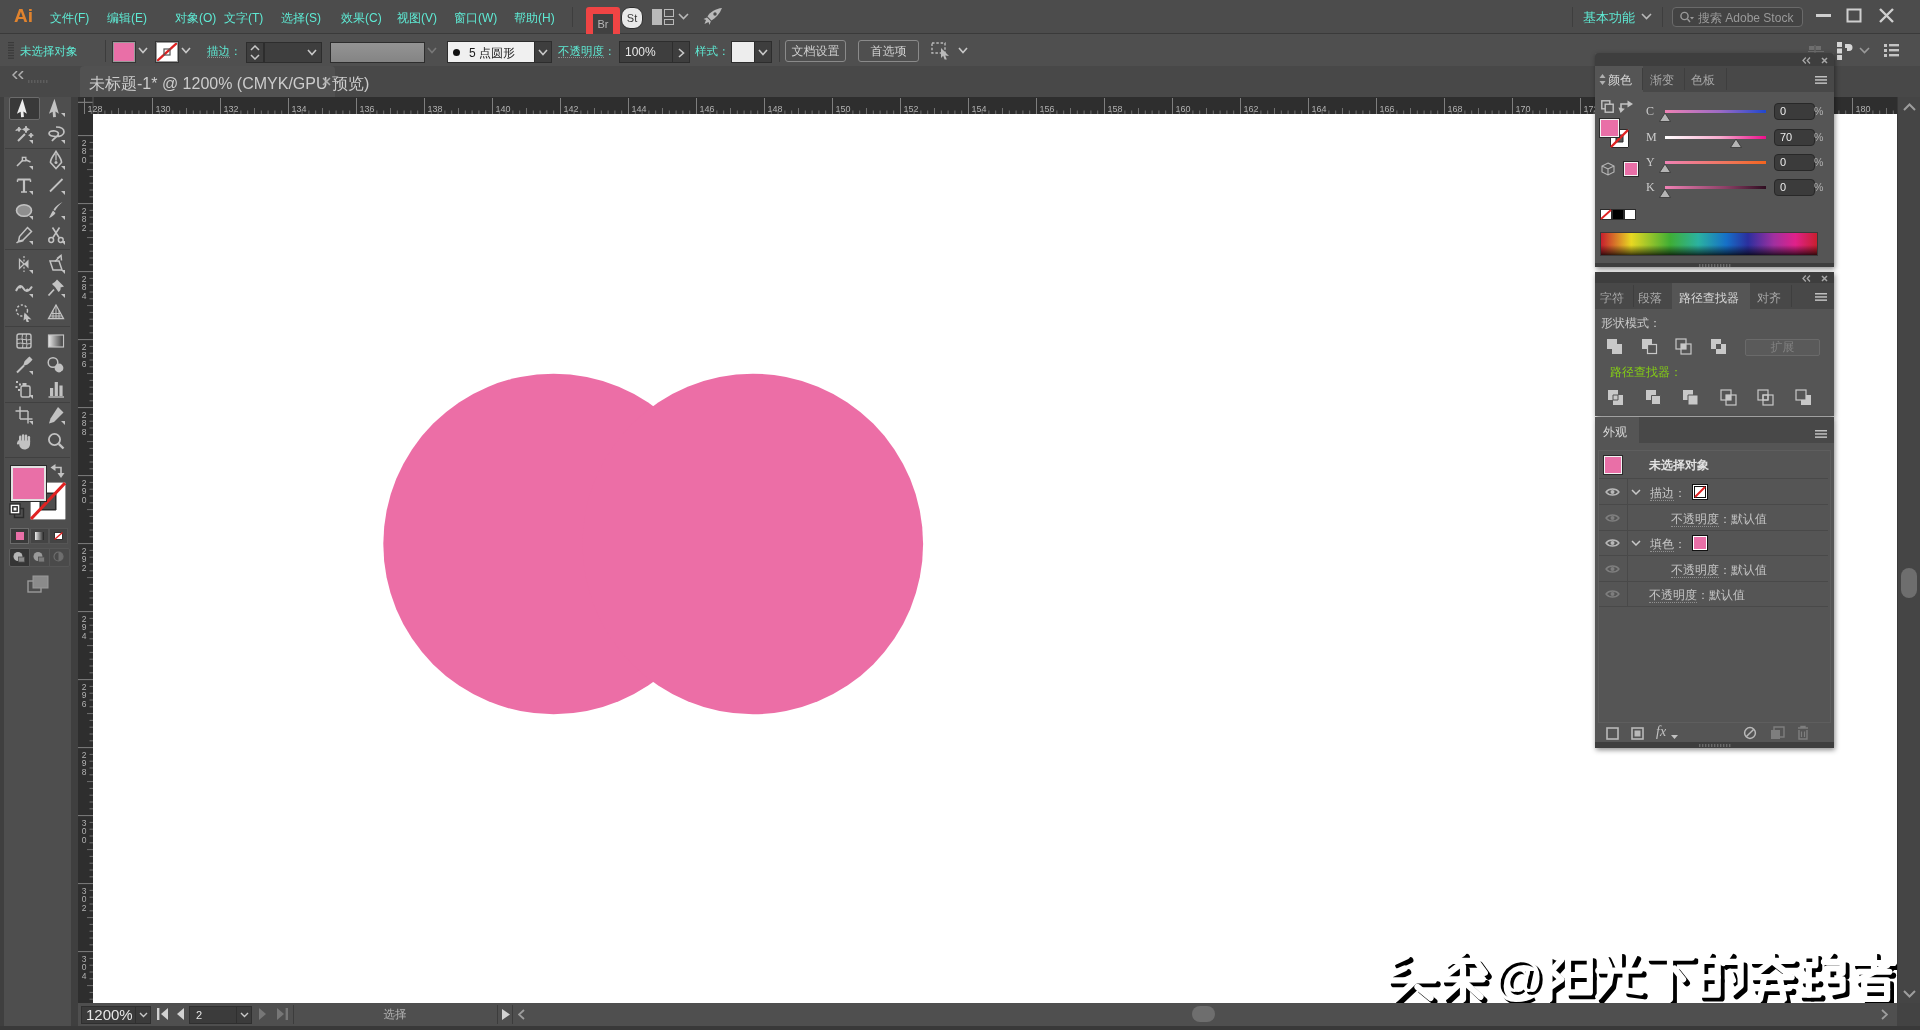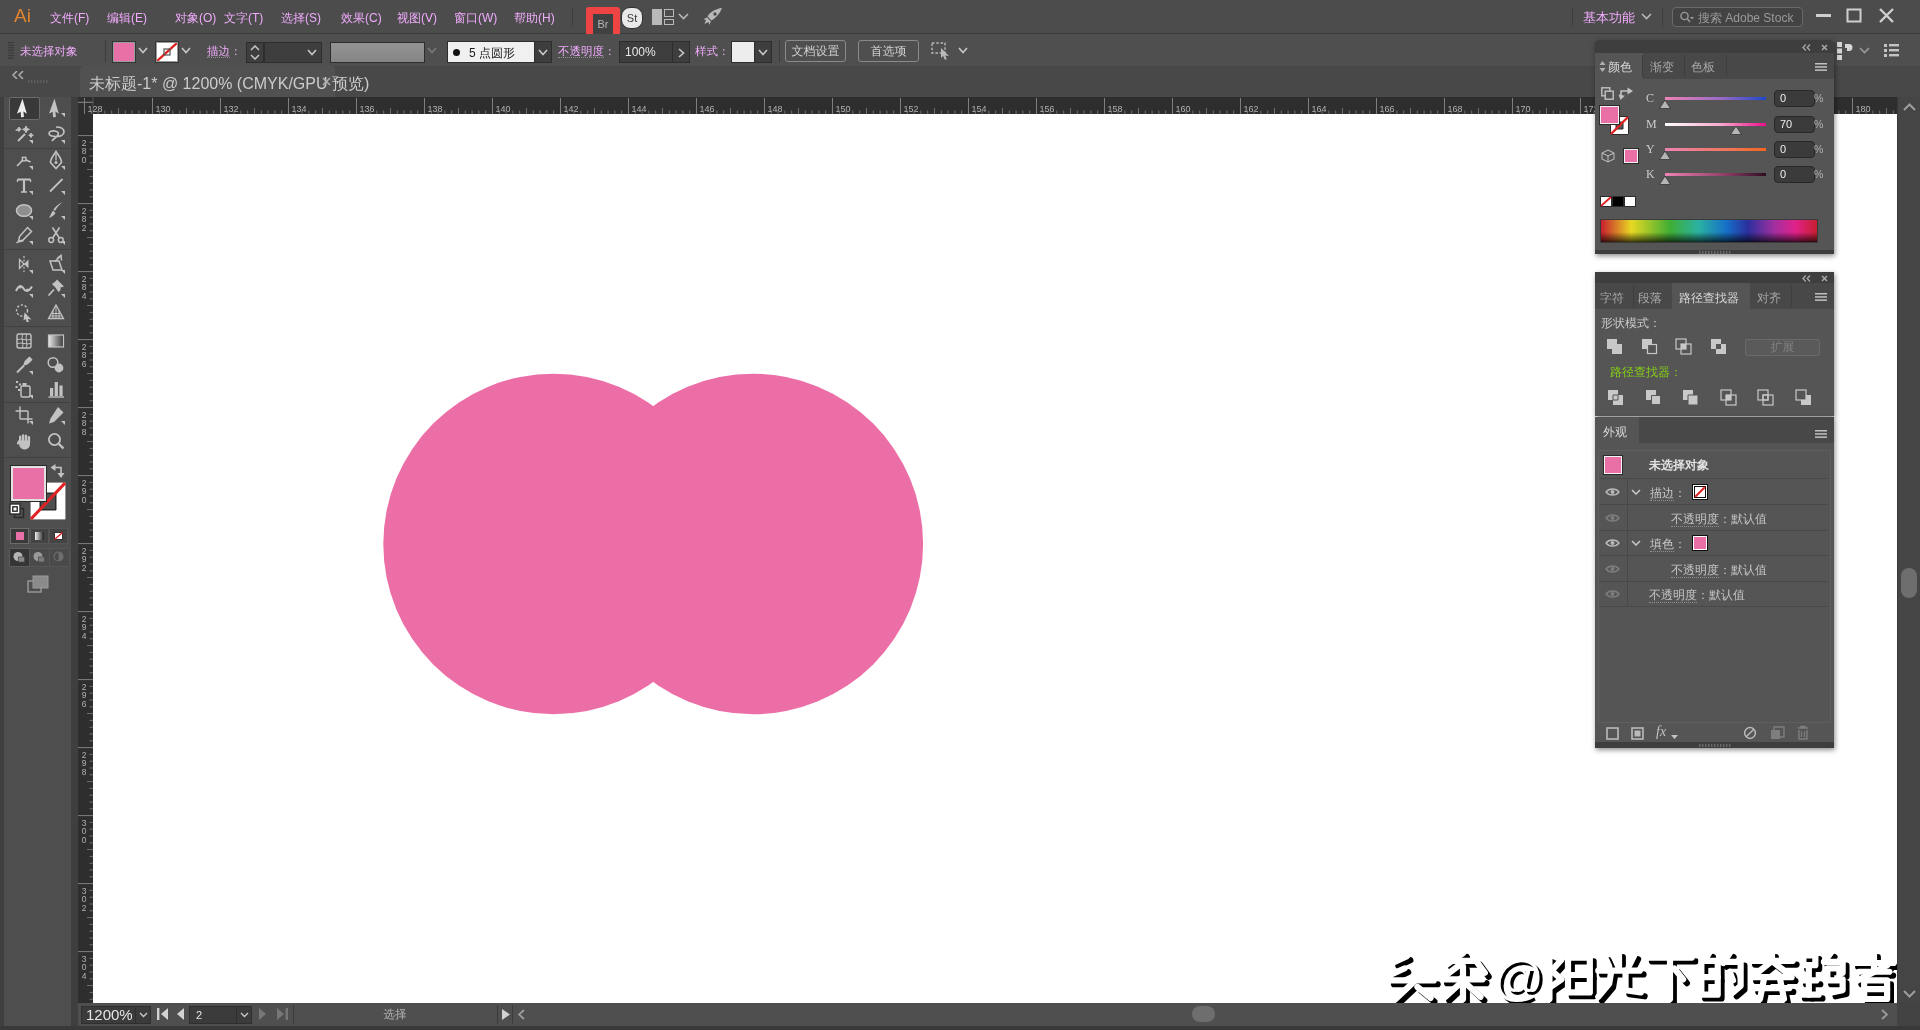--- a/index.html
+++ b/index.html
@@ -1,24 +1,24 @@
 <!DOCTYPE html>
 <html><head><meta charset="utf-8"><style>
 html,body{margin:0;padding:0;background:#4f4f4f}
 #root{position:relative;width:1920px;height:1030px;overflow:hidden;font-family:"Liberation Sans",sans-serif;-webkit-font-smoothing:antialiased}
 .abs{position:absolute}
-.txt{color:#f0abfc;font-size:11.5px;white-space:nowrap}
+.txt{color:#5eead4;font-size:11.5px;white-space:nowrap}
 .dim{color:#9a9a9a}
 svg{display:block}
 .dotu{border-bottom:1px dotted #8f8f8f}
 </style></head><body>
 <div id="root">
 
   <div class="abs" id="menubar" style="left:0;top:0;width:1920px;height:33px;background:#4c4c4c;border-bottom:1px solid #3a3a3a">
-    <div class="abs" style="left:14px;top:5px;font-size:19px;font-weight:normal;color:#e0832e;letter-spacing:0px">Ai</div>
+    <div class="abs" style="left:14px;top:5px;font-size:19px;font-weight:bold;color:#e0832e;letter-spacing:0px">Ai</div>
     <div class="abs txt" style="left:50px;top:10px;font-size:12px">文件(F)</div>
     <div class="abs txt" style="left:107px;top:10px;font-size:12px">编辑(E)</div>
     <div class="abs txt" style="left:175px;top:10px;font-size:12px">对象(O)</div>
     <div class="abs txt" style="left:224px;top:10px;font-size:12px">文字(T)</div>
     <div class="abs txt" style="left:281px;top:10px;font-size:12px">选择(S)</div>
     <div class="abs txt" style="left:341px;top:10px;font-size:12px">效果(C)</div>
     <div class="abs txt" style="left:397px;top:10px;font-size:12px">视图(V)</div>
     <div class="abs txt" style="left:454px;top:10px;font-size:12px">窗口(W)</div>
     <div class="abs txt" style="left:514px;top:10px;font-size:12px">帮助(H)</div>
     <div class="abs" style="left:572px;top:7px;width:1px;height:20px;background:#3e3e3e"></div>
@@ -1079,21 +1079,21 @@
     <svg class="abs" style="left:1803px;top:6px" width="7" height="11" viewBox="0 0 7 11">
         <path d="M1 1 L6 5.5 L1 10" fill="none" stroke="#9d9d9d" stroke-width="1.8"></path>
       </svg>
   </div>
 
   <div class="abs" style="left:1897px;top:1003px;width:23px;height:23px;background:#434343"></div>
   <div class="abs" style="left:0;top:1026px;width:1920px;height:4px;background:#393939"></div>
 
   <div class="abs" id="panels" style="left:0;top:0">
 
-    <div class="abs" style="left:1595px;top:40px;width:239px;height:214px;box-shadow:1px 2px 5px rgba(0,0,0,0.45)">
+    <div class="abs" style="left:1595px;top:53px;width:239px;height:214px;box-shadow:1px 2px 5px rgba(0,0,0,0.45)">
       <div class="abs" style="left:0;top:0;width:239px;height:13px;background:#3e3e3e;border-radius:4px 4px 0 0">
         <svg class="abs" style="left:207px;top:4px" width="9" height="7" viewBox="0 0 9 7">
             <path d="M3.8 0.5 L1 3.5 L3.8 6.5 M8 0.5 L5.2 3.5 L8 6.5" fill="none" stroke="#a8a8a8" stroke-width="1.3"></path>
           </svg>
         <svg class="abs" style="left:226px;top:4px" width="7" height="7" viewBox="0 0 7 7">
             <path d="M1 1 L6 6 M6 1 L1 6" stroke="#a8a8a8" stroke-width="1.5"></path>
           </svg>
       </div>
       <div class="abs" style="left:0;top:13px;width:239px;height:26px;background:#484848">
         <div class="abs" style="left:0;top:0;width:48px;height:26px;background:#555555"></div>

